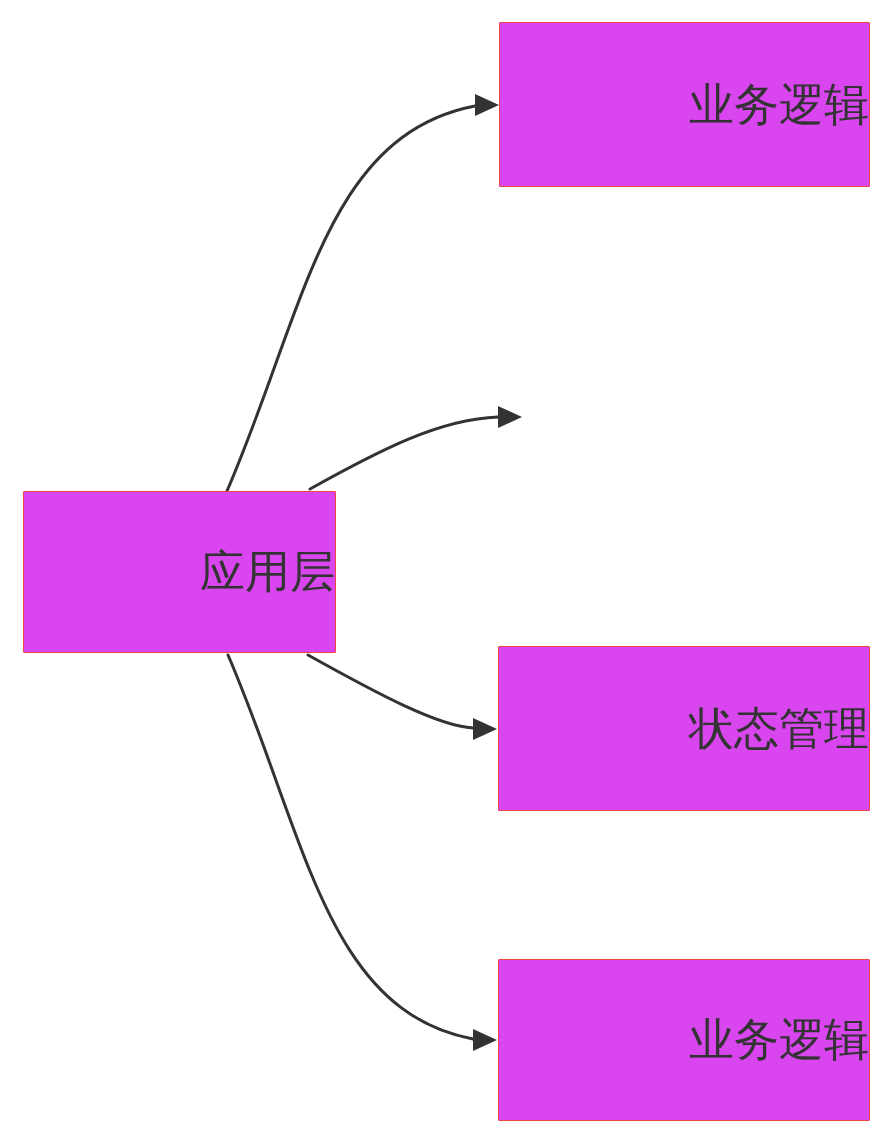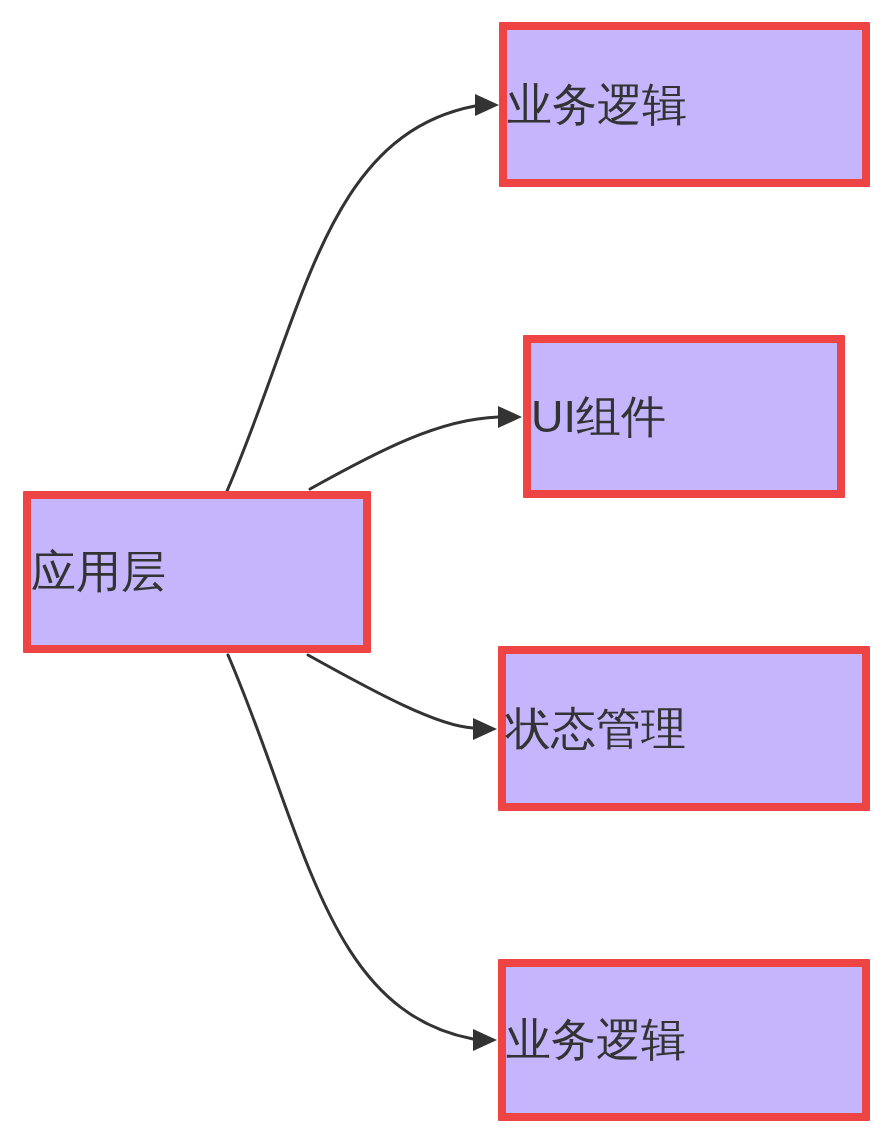--- a/index.html
+++ b/index.html
@@ -28,35 +28,35 @@
     stroke-width: 3px;
     stroke-linecap: round;
   }
   .arrowhead {
     fill: #333333;
     stroke: none;
   }
   .node {
     position: absolute;
     box-sizing: border-box;
-    background: #c4b5fd;
-    border: 8px solid #ef4444;
+    background: #d946ef;
+    border: 1px solid #ef4444;
     border-radius: 1px;
     display: flex;
     align-items: center;
-    justify-content: flex-start;
+    justify-content: flex-end;
   }
   .node-label {
     color: #333333;
     font-size: 45px;
     line-height: 1.2;
     white-space: nowrap;
     text-align: center;
   }
-  .node-app-layer        { left: 23px;  top: 491px; width: 348px; height: 162px; }
+  .node-app-layer        { left: 23px;  top: 491px; width: 313px; height: 162px; }
   .node-business-logic   { left: 499px; top: 22px;  width: 371px; height: 165px; }
   .node-ui-components    { left: 523px; top: 335px; width: 322px; height: 163px; }
   .node-event-handling   { left: 498px; top: 646px; width: 372px; height: 165px; }
   .node-state-management { left: 498px; top: 959px; width: 372px; height: 162px; }
 </style>
 </head>
 <body>
 
 <div class="canvas">
 
@@ -76,23 +76,20 @@
   </svg>
 
   <div class="node node-app-layer">
     <span class="node-label">应用层</span>
   </div>
 
   <div class="node node-business-logic">
     <span class="node-label">业务逻辑</span>
   </div>
 
-  <div class="node node-ui-components">
-    <span class="node-label">UI组件</span>
-  </div>
 
   <div class="node node-event-handling">
     <span class="node-label">状态管理</span>
   </div>
 
   <div class="node node-state-management">
     <span class="node-label">业务逻辑</span>
   </div>
 
 </div>

